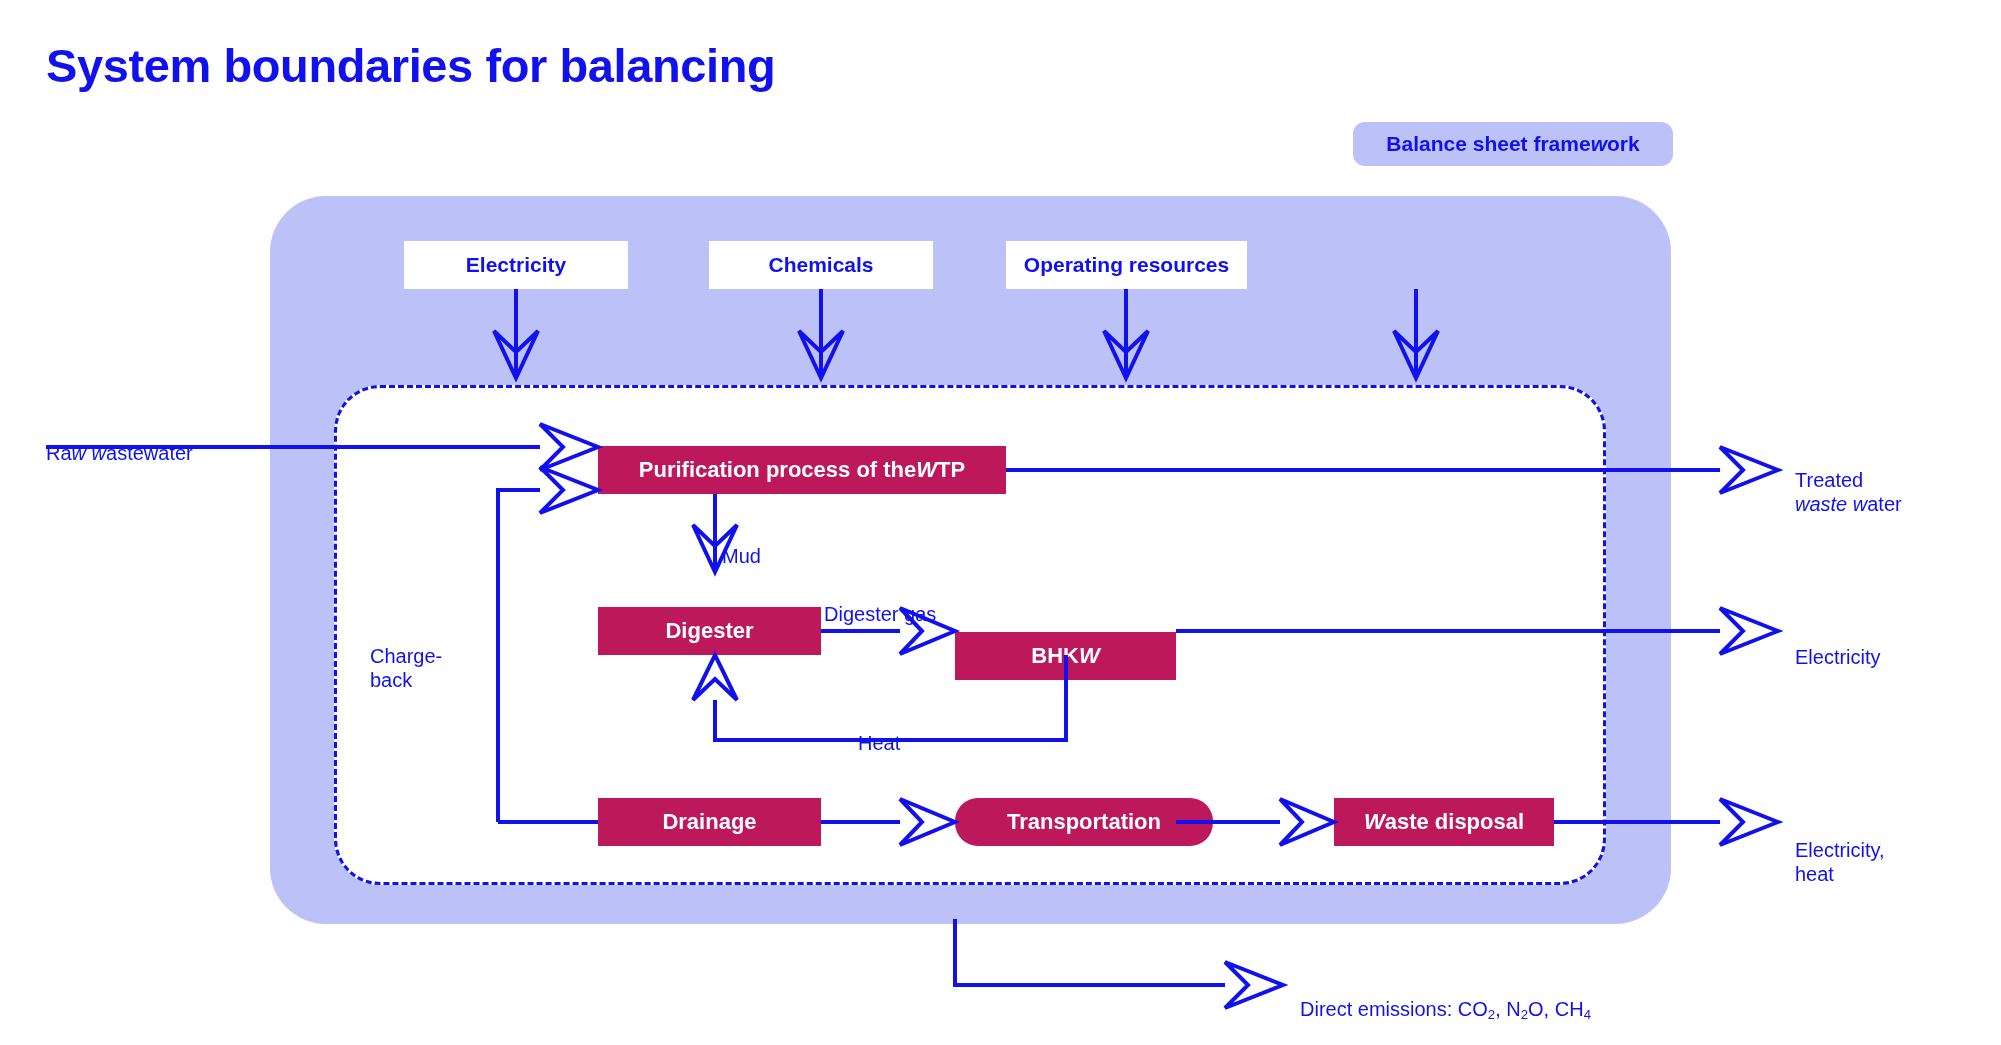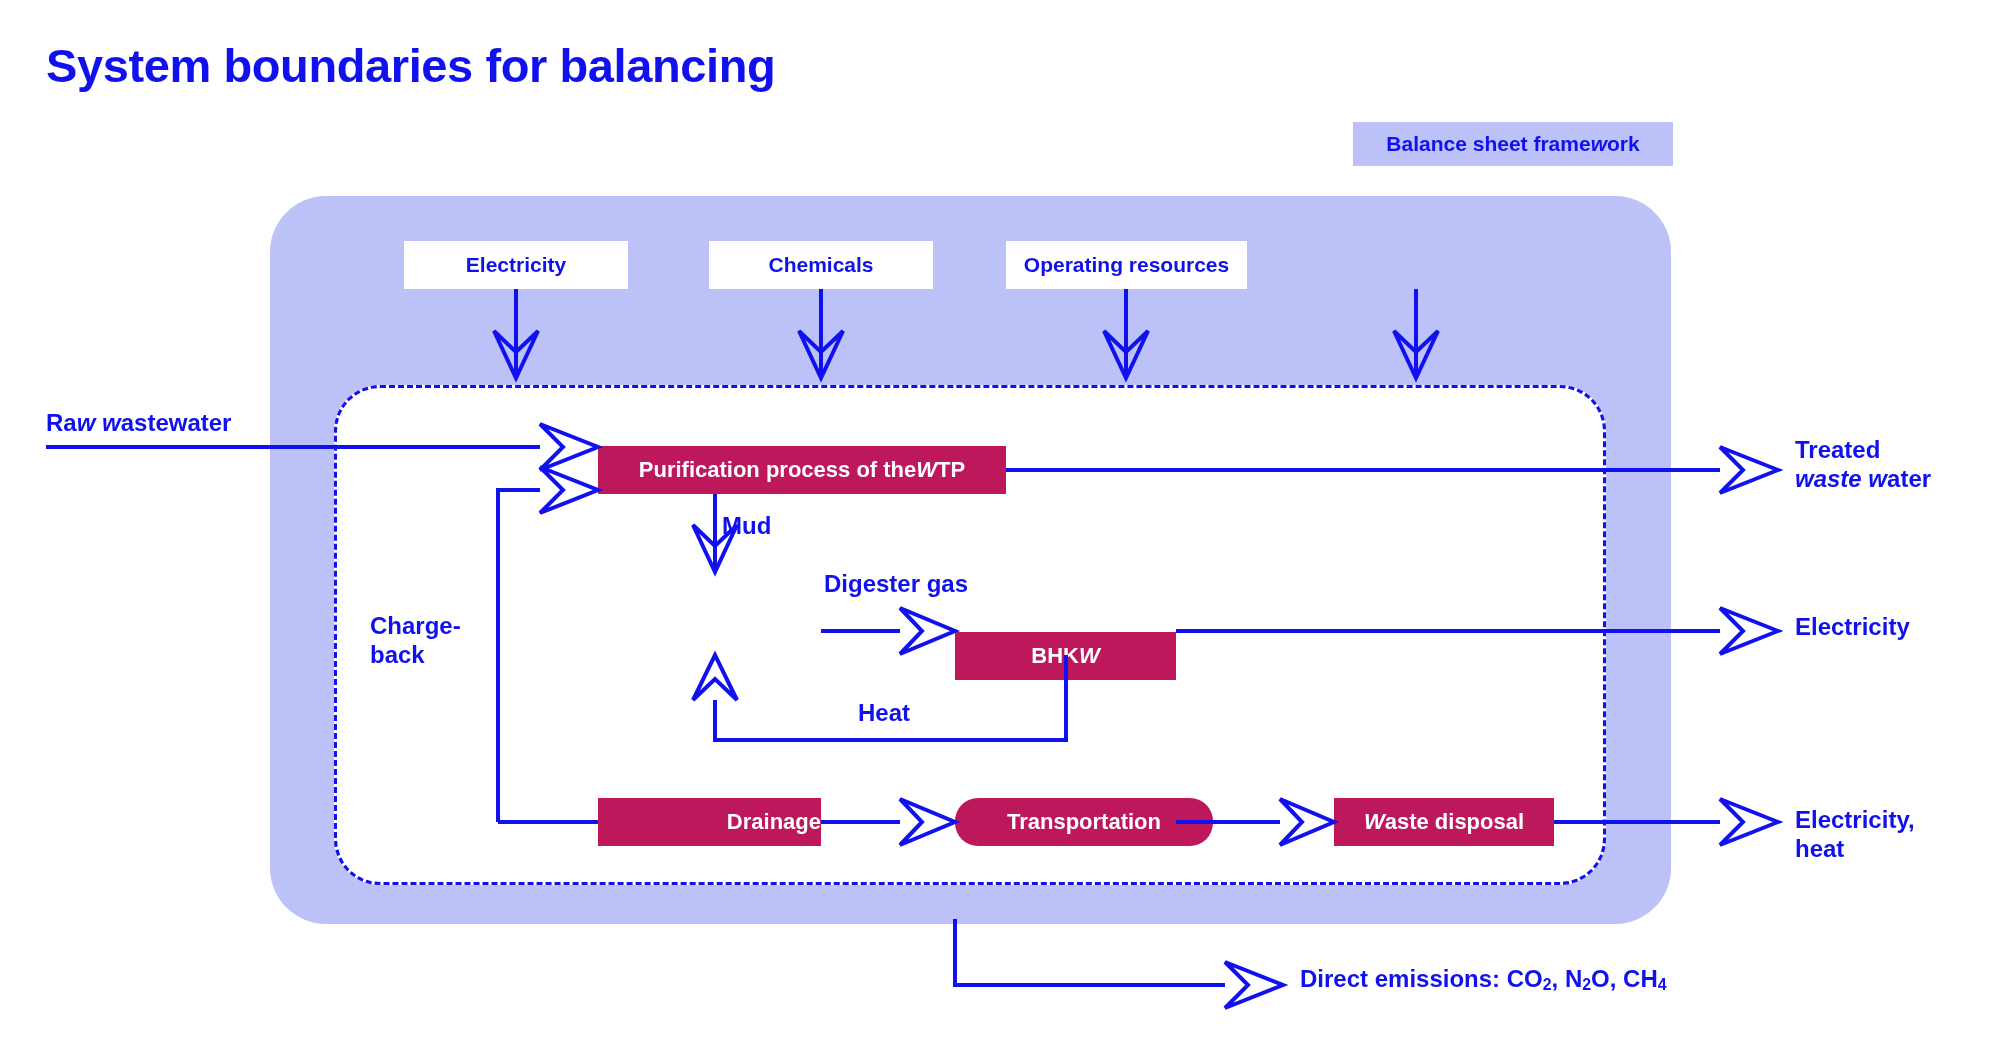--- a/index.html
+++ b/index.html
@@ -38,20 +38,21 @@
     width: 320px;
     height: 44px;
     background: #bcc2f7;
     display: flex;
     align-items: center;
     justify-content: center;
     color: #1111ee;
     font-size: 21px;
     font-weight: bold;
     white-space: nowrap;
+    border-radius: 12px;
   }
   .legend-chip i { font-style: italic; }
 
   
   .outer-region {
     position: absolute;
     left: 270px;
     top: 196px;
     width: 1401px;
     height: 728px;
@@ -98,24 +99,25 @@
     font-weight: bold;
     height: 48px;
     white-space: nowrap;
   }
   .proc-box i { font-style: italic; }
 
   
   .lbl {
     position: absolute;
     color: #1111ee;
-    font-size: 24px;
-    font-weight: bold;
+    font-size: 20px;
+    font-weight: normal;
     white-space: nowrap;
     line-height: 1.20;
+    margin-top: 32px;
   }
   .lbl i { font-style: italic; }
   .lbl sub { font-size: 0.66em; vertical-align: -0.22em; }
 
   
   #wires {
     position: absolute;
     left: 0; top: 0;
     width: 2001px;
     height: 1045px;
@@ -148,27 +150,30 @@
   <div class="in-box" style="left:1006px; top:241px; width:241px;">
     <span>Operating resources</span>
   </div>
 
   <div class="proc-box" style="left:598px; top:446px; width:408px;">
     <span>Purification process of the </span>
       <i>W</i>
       <span>TP</span>
   </div>
 
+  <div class="proc-box" style="left:598px; top:607px; width:223px;">
+    <span>Digester</span>
+  </div>
 
   <div class="proc-box" style="left:955px; top:607px; width:221px;margin-top:25px;">
     <span>BHK</span>
       <i>W</i>
   </div>
 
-  <div class="proc-box" style="left:598px; top:798px; width:223px;justify-content:flex-end;">
+  <div class="proc-box" style="left:598px; top:798px; width:223px;">
     <span>Drainage</span>
   </div>
 
   <div class="proc-box" style="left:955px; top:798px; width:258px;border-radius:23px;">
     <span>Transportation</span>
   </div>
 
   <div class="proc-box" style="left:1334px; top:798px; width:220px;">
     <i>W</i>
       <span>aste disposal</span>

